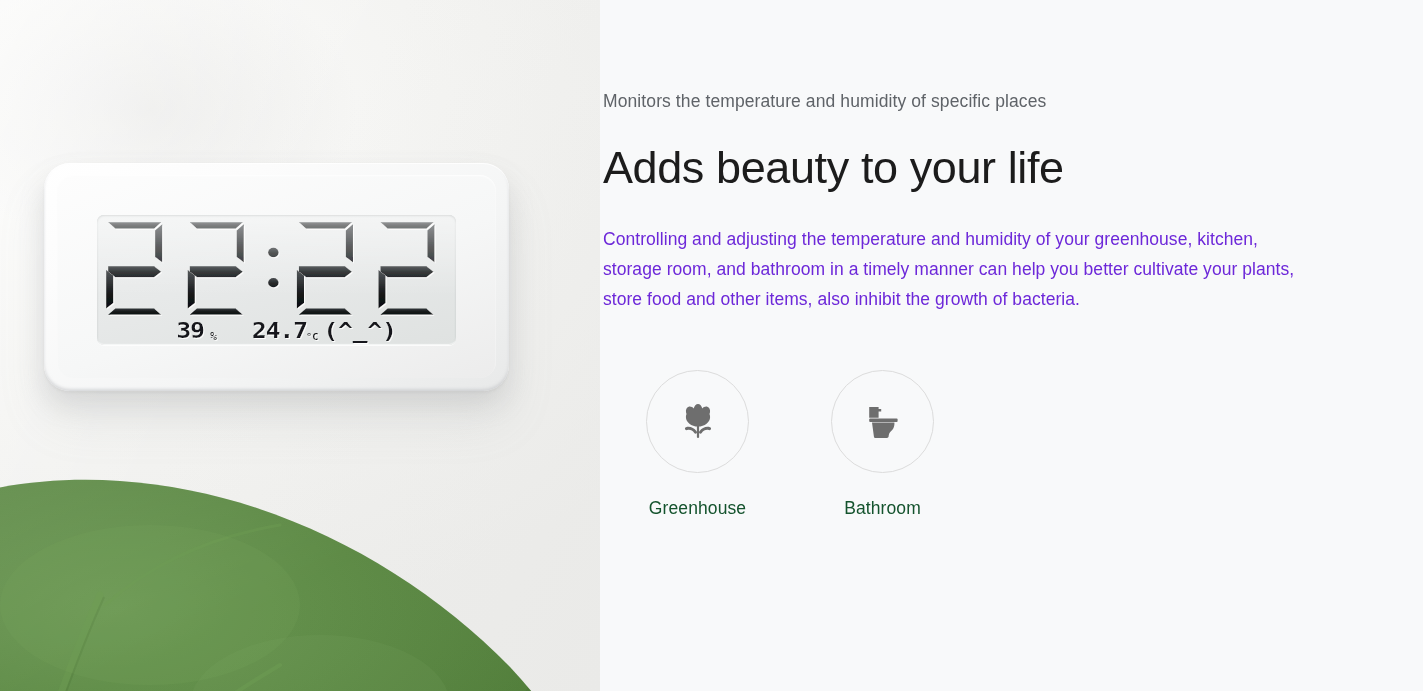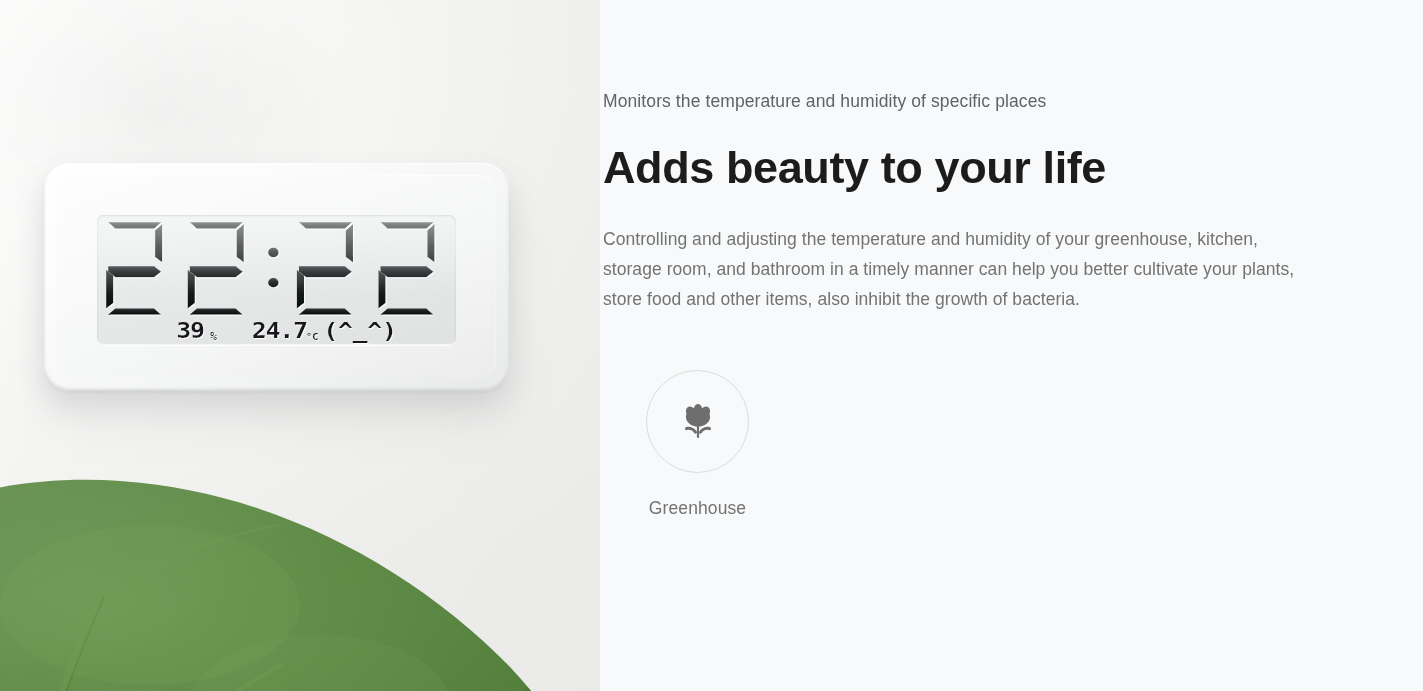--- a/index.html
+++ b/index.html
@@ -100,31 +100,31 @@
   }
   .eyebrow {
     font-size:17.5px;
     line-height:1.5;
     color:#5f6368;
     letter-spacing:0.1px;
   }
   .headline {
     margin-top:28px;
     font-size:45px;
-    font-weight:700;
+    font-weight:400;
     line-height:1.15;
     color:#1c1c1c;
     letter-spacing:-0.4px;
   }
   .body-copy {
     margin-top:30px;
     max-width:700px;
     font-size:17.5px;
     line-height:1.72;
-    color:#737373;
+    color:#6d28d9;
     letter-spacing:0.05px;
   }
 
   
   .icon-row {
     display:flex;
     margin-top:56px;
     padding-left:2px;
   }
   .icon-item {
@@ -139,21 +139,21 @@
     border:1px solid #dcdcdc;
     background:#f8f9fa;
     display:flex;
     align-items:center;
     justify-content:center;
   }
   .icon-circle svg { display:block; }
   .icon-label {
     margin-top:25px;
     font-size:17.5px;
-    color:#737373;
+    color:#14532d;
     white-space:nowrap;
     letter-spacing:0.1px;
   }
 </style>
 </head>
 <body>
 
 <div class="page">
 
   <div class="photo-panel">
@@ -302,16 +302,31 @@
             <path d="M25.4 33.2c2.6-3.6 7.0-5.2 10.6-4.0c0.9 0.3 1.3 1.3 0.9 2.1
                      c-0.4 0.8-1.4 1.1-2.2 0.8c-2.3-0.8-5.3 0.4-7.0 2.9
                      c-0.5 0.8-1.6 0.9-2.3 0.3C24.9 34.8 24.9 33.9 25.4 33.2z"></path>
           </svg>
         </div>
         <div class="icon-label">Greenhouse</div>
       </div>
 
 
 
+      <div class="icon-item">
+        <div class="icon-circle">
+          <svg width="48" height="48" viewBox="0 0 48 48" fill="#6e6e6e">
+
+            <path d="M10.2 9.0h9.4v2.0h2.6v2.4h-2.6v6.4h-9.4V9.0z"></path>
+
+            <rect x="10.2" y="20.6" width="28.4" height="3.4" rx="1.0"></rect>
+
+            <path d="M13.0 24.6h22.4c0 0 0.6 5.6-3.2 8.4c-1.9 1.4-2.4 3.6-2.6 5.6
+                     c-0.1 0.8-0.8 1.4-1.6 1.4H16.6c-0.9 0-1.6-0.7-1.7-1.6
+                     L13.0 24.6z"></path>
+          </svg>
+        </div>
+        <div class="icon-label">Bathroom</div>
+      </div>
 
     </div>
   </div>
 </div>
 
 </body></html>

